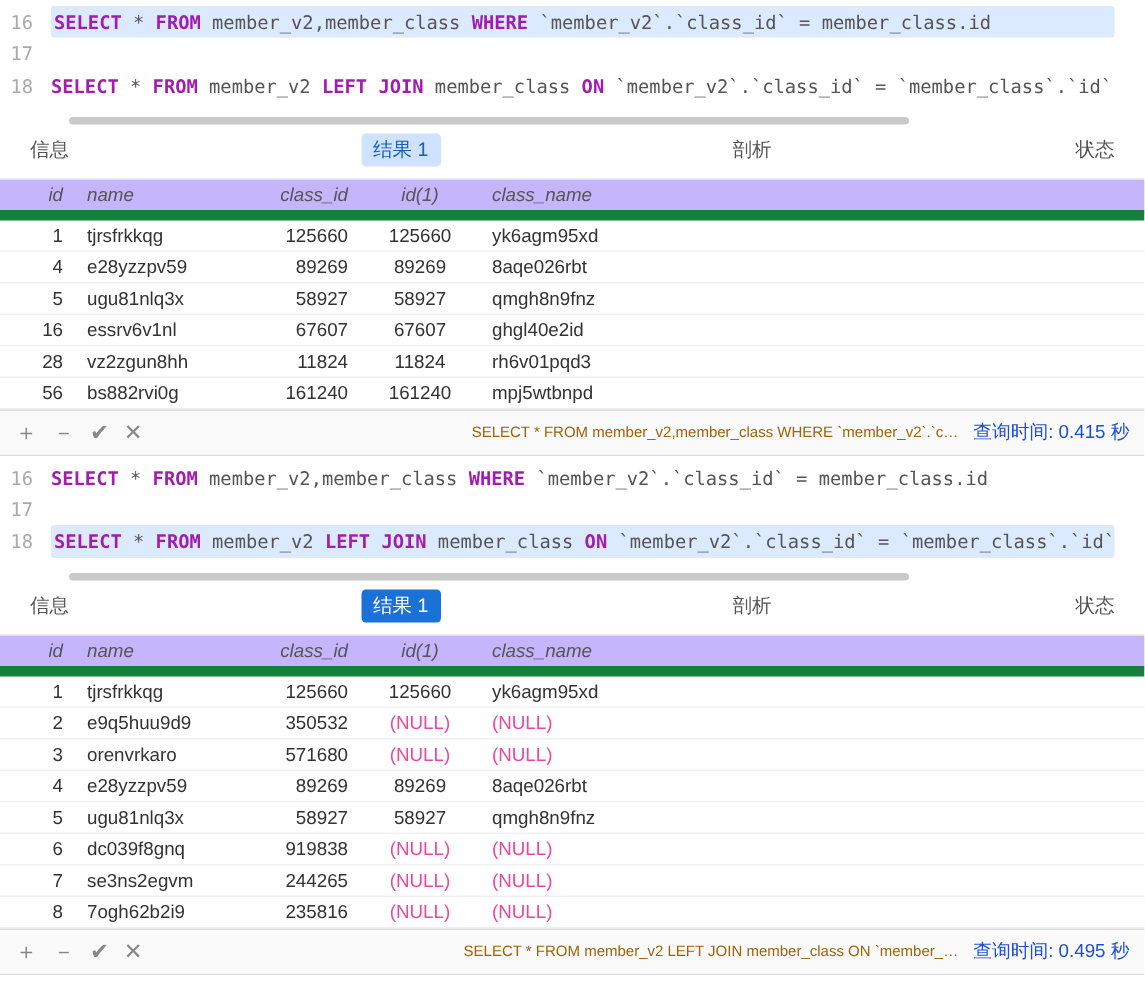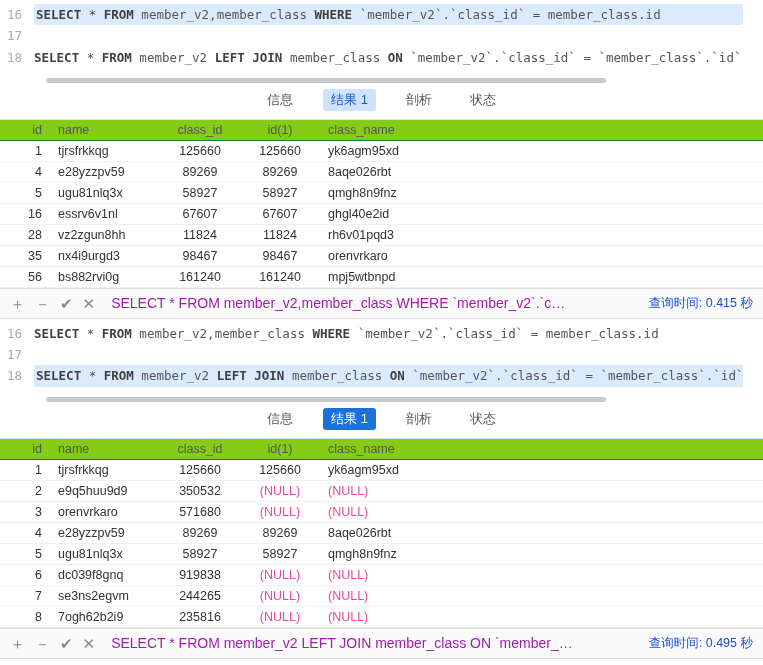--- a/index.html
+++ b/index.html
@@ -21,84 +21,86 @@
   .ed-line { display: flex; padding-right: 20px; }
   .gutter {
     width: 34px;
     text-align: right;
     color: #aaa;
     padding-right: 12px;
     flex-shrink: 0;
     user-select: none;
   }
   .code { white-space: pre; flex: 1; overflow: hidden; }
-  .kw { color: #404040; font-weight: 600; }
+  .kw { color: #a21caf; font-weight: 600; }
   .tk-gray { color: #555; }
   .hl .code { background: #dceaff; border-radius: 2px; padding: 0 2px; }
   .scrollbar-fake {
     height: 5px;
     background: #c9c9c9;
     border-radius: 3px;
     margin: 4px 0 0 46px;
     width: 560px;
   }
   .tabs {
     display: flex;
-    justify-content: center;
+    justify-content: space-between;
     gap: 22px;
-    padding: 6px 0 8px;
+    padding: 6px 12px 8px;
     font-size: 13px;
     color: #555;
   }
   .tab { padding: 2px 8px; border-radius: 3px; cursor: pointer; }
   .tab.active-light { background: #cfe2ff; color: #1a5fb4; }
   .tab.active-dark { background: #1c71d8; color: #fff; }
   .results {
     border-top: 1px solid #e0e0e0;
   }
   table { width: 100%; border-collapse: collapse; font-size: 12.5px; }
   th, td {
     padding: 3px 8px;
     text-align: left;
     border-bottom: 1px solid #f0f0f0;
     white-space: nowrap;
   }
   th {
     color: #555;
     font-weight: 500;
-    border-bottom: 1px solid #15803d;
-    background: #84cc16;
+    border-bottom: 7px solid #15803d;
+    background: #c4b5fd;
+    font-style: italic;
   }
   .col-id { width: 50px; text-align: right; }
   .col-name { width: 110px; }
-  .col-classid { width: 80px; text-align: center; }
+  .col-classid { width: 80px; text-align: right; }
   .col-id1 { width: 80px; text-align: center; }
   .null { color: #ec4899; }
   .footer {
     display: flex;
     align-items: center;
     padding: 6px 10px;
     gap: 10px;
     border-top: 1px solid #ddd;
     background: #fafafa;
   }
   .footer .icon-btn {
     color: #888;
     font-size: 15px;
     cursor: pointer;
     line-height: 1;
   }
   .footer .sql-echo {
     flex: 1;
-    color: #a21caf;
-    font-size: 14px;
+    color: #a16207;
+    font-size: 10px;
     overflow: hidden;
     text-overflow: ellipsis;
     white-space: nowrap;
     margin-left: 6px;
+    text-align: right;
   }
   .footer .time { color: #1d4ed8; font-size: 12.5px; margin-left: auto; }
 </style>
 </head>
 <body>
 
 <div class="panel">
 
   <div class="editor">
       <div class="ed-line hl">
@@ -164,27 +166,20 @@
             <td>ghgl40e2id</td>
           </tr>
           <tr>
             <td class="col-id">28</td>
             <td class="col-name">vz2zgun8hh</td>
             <td class="col-classid">11824</td>
             <td class="col-id1">11824</td>
             <td>rh6v01pqd3</td>
           </tr>
           <tr>
-            <td class="col-id">35</td>
-            <td class="col-name">nx4i9urgd3</td>
-            <td class="col-classid">98467</td>
-            <td class="col-id1">98467</td>
-            <td>orenvrkaro</td>
-          </tr>
-          <tr>
             <td class="col-id">56</td>
             <td class="col-name">bs882rvi0g</td>
             <td class="col-classid">161240</td>
             <td class="col-id1">161240</td>
             <td>mpj5wtbnpd</td>
           </tr>
         </tbody>
     </table>
   </div>
 

